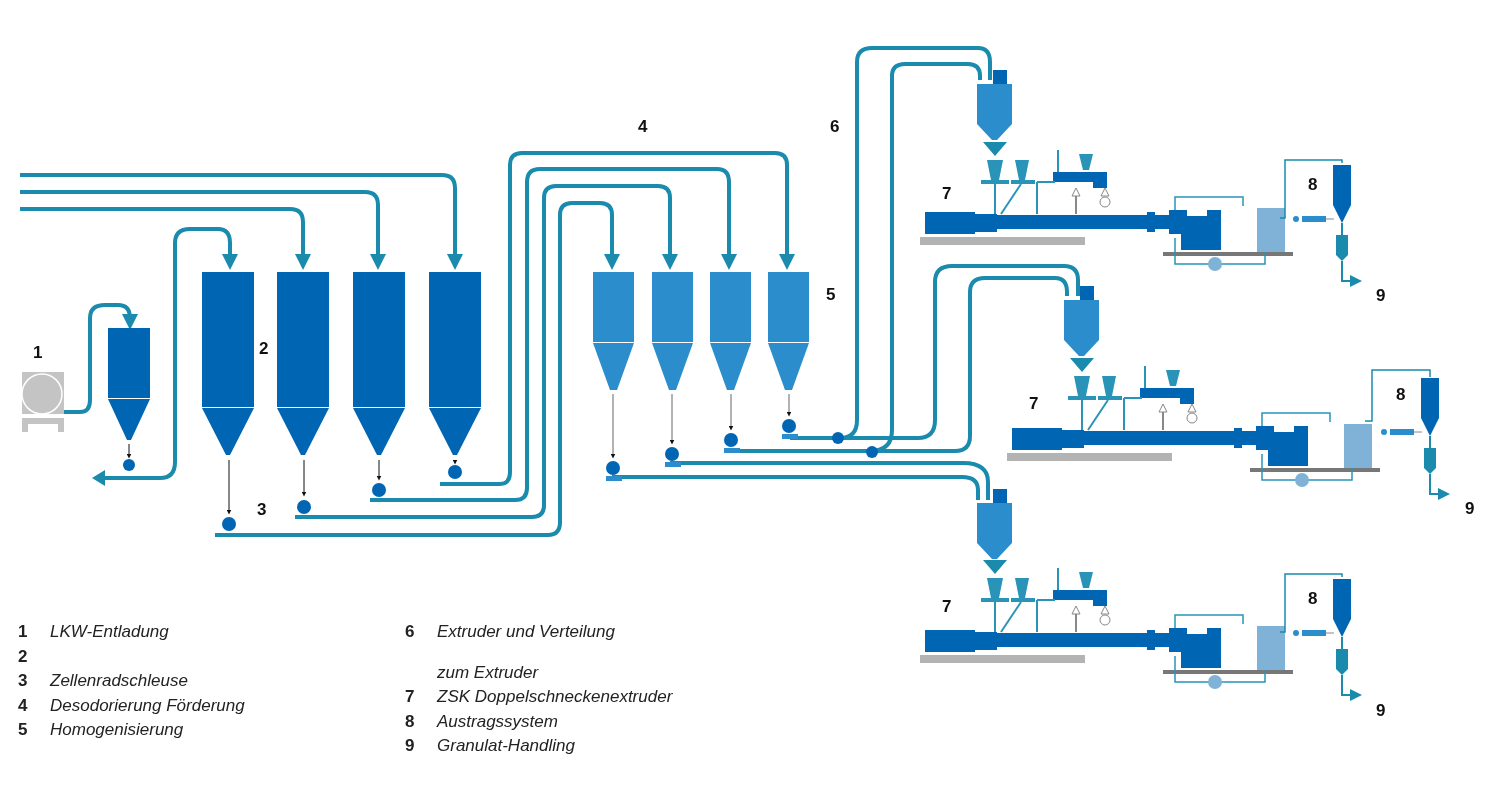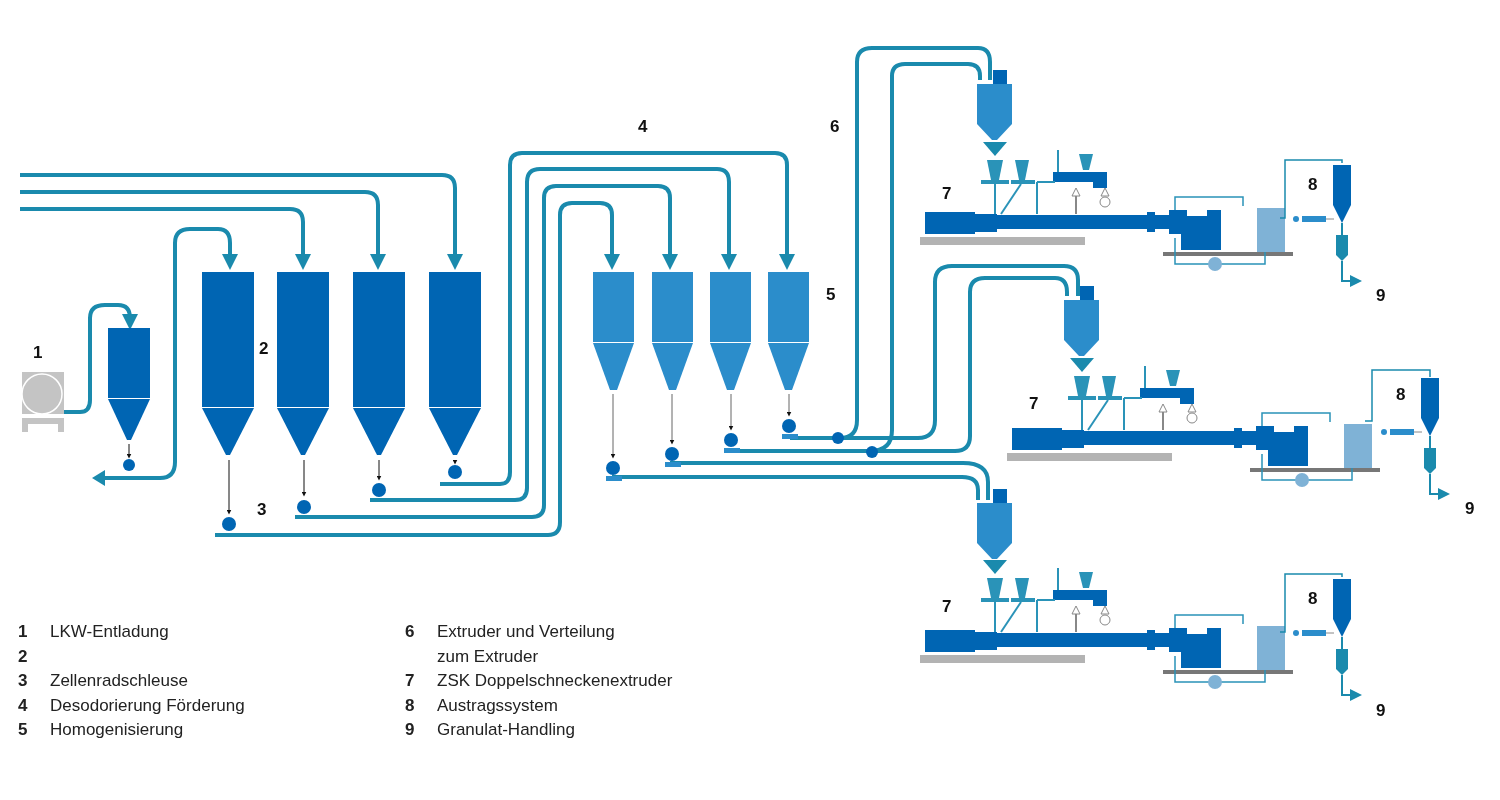--- a/index.html
+++ b/index.html
@@ -2,22 +2,22 @@
 <html><head>
 <meta charset="utf-8">
 <style>
   html, body { margin:0; padding:0; background:#ffffff; }
   body { width:1500px; height:800px; position:relative; overflow:hidden; font-family:"Liberation Sans", sans-serif; }
   #diagram { position:absolute; left:0; top:0; }
   .lbl { font-family:"Liberation Sans", sans-serif; font-weight:bold; font-size:17px; fill:#111; }
   .legend { position:absolute; font-family:"Liberation Sans", sans-serif; font-size:17px; color:#222; }
   .legend .row { display:flex; height:24.5px; align-items:flex-start; }
   .legend .num { width:32px; font-weight:bold; }
-  .legend .txt { white-space:nowrap; }
-  .legend .cont { padding-left:32px; }
+  .legend .txt { white-space:nowrap;font-style:italic; }
+  .legend .cont { padding-left:32px;margin-top:16px; }
 </style>
 </head>
 <body>
 
 <svg id="diagram" width="1500" height="800" viewBox="0 0 1500 800" xmlns="http://www.w3.org/2000/svg">
   <defs>
     <marker id="arr" viewBox="0 0 10 10" refX="5" refY="5" markerWidth="4" markerHeight="4" orient="auto-start-reverse">
       <path d="M0,0 L10,5 L0,10 z" fill="#1a8aad"></path>
     </marker>
     <marker id="arrk" viewBox="0 0 10 10" refX="5" refY="5" markerWidth="5" markerHeight="5" orient="auto">

